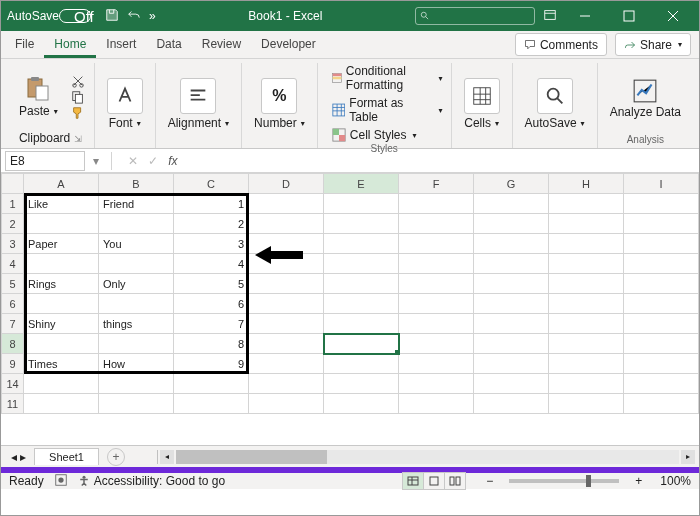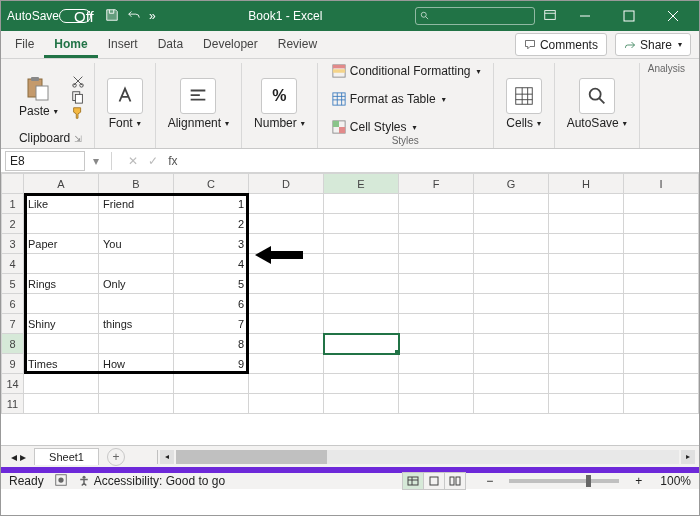--- a/index.html
+++ b/index.html
@@ -11,44 +11,44 @@
 .toggle::before{content:"";width:10px;height:10px;background:#fff;border-radius:50%}
 .tog-label{font-size:15px;margin-left:13px}
 .qat{display:flex;gap:8px;margin-left:6px;align-items:center}
 .tb-icon svg{width:14px;height:14px}
 .tb-center{flex:1;text-align:center;font-size:12px}
 .tb-right{display:flex;gap:4px;align-items:center}
 .winbtn{width:40px;height:30px;display:flex;align-items:center;justify-content:center}
 .winbtn svg{width:12px;height:12px}
 .tabs{height:28px;background:#f3f2f1;display:flex;padding:0 4px;border-bottom:1px solid #d4d4d4}
 .tab{padding:6px 10px;font-size:12px;color:#444;cursor:pointer}
-.tab.active{color:#217346;font-weight:700;border-bottom:3px solid #217346;padding-bottom:3px}
+.tab.active{color:#217346;font-weight:400;border-bottom:3px solid #217346;padding-bottom:3px}
 .tabs-spacer{flex:1}
 .comments,.share{border:1px solid #c8c8c8;background:#fff;padding:3px 8px;border-radius:3px;margin:2px 4px;font-size:12px;display:flex;align-items:center;gap:4px}
 .share{color:#217346}
 .ribbon{height:90px;background:#f3f2f1;display:flex;padding:4px 6px 0 6px;border-bottom:1px solid #c8c8c8;gap:0}
 .group{display:flex;flex-direction:column;align-items:center;padding:0 8px;border-right:1px solid #d8d8d8}
 .group:last-child{border-right:none}
 .group-body{flex:1;display:flex;align-items:center;gap:4px}
 .group-label{font-size:10px;color:#666;padding-bottom:3px}
 .bigbtn{display:flex;flex-direction:column;align-items:center;justify-content:center;gap:2px;padding:2px 4px}
 .bigbtn .ic{width:26px;height:26px;display:flex;align-items:center;justify-content:center}
 .bigbtn .lbl{font-size:11px;display:flex;align-items:center;gap:2px}
 .iconbox{width:36px;height:36px;border:1px solid #c8c8c8;border-radius:3px;display:flex;align-items:center;justify-content:center;background:#fff}
-.styles-col{display:flex;flex-direction:column;gap:12px;margin-left:6px}
+.styles-col{display:flex;flex-direction:column;gap:2px;margin-left:6px}
 .style-item{display:flex;align-items:center;gap:4px;font-size:11px;padding:1px 0}
 .style-item svg{width:14px;height:14px}
 .dd{font-size:8px;margin-left:2px}
 .smallcol{display:flex;flex-direction:column;gap:2px;margin-left:4px}
 .smallic{width:16px;height:14px;display:flex;align-items:center;justify-content:center}
 .namebar{height:24px;background:#fff;display:flex;align-items:center;border-bottom:1px solid #d4d4d4;gap:4px;padding:0 4px}
 .namebox{width:80px;height:20px;border:1px solid #c8c8c8;display:flex;align-items:center;padding:0 4px;font-size:11px}
 .namebox-dd{width:14px;display:flex;align-items:center;justify-content:center;color:#888}
 .fxbox{flex:1;display:flex;align-items:center;gap:10px;font-size:12px;color:#888;padding-left:8px}
-.fx-label{color:#555}
+.fx-label{font-style:italic;color:#555}
 .sheet-area{position:relative;height:272px;overflow:hidden;background:#fff}
 .grid{border-collapse:collapse;table-layout:fixed}
 .grid th,.grid td{border:1px solid #d4d4d4;height:20px;font-size:11px;font-weight:normal;background:#fff}
 .grid th{background:#f3f2f1;text-align:center;color:#444}
 .grid .corner{width:22px}
 .grid .rowh{width:22px}
 .grid td{padding:0 4px;text-align:left}
 .grid .cw{width:75px}
 .grid td.num{text-align:right}
 .selected-cell{outline:2px solid #217346;outline-offset:-1px;position:relative}
@@ -125,22 +125,22 @@
         </svg>
       </div>
   </div>
 </div>
 
 <div class="tabs">
   <div class="tab">File</div>
   <div class="tab active">Home</div>
   <div class="tab">Insert</div>
   <div class="tab">Data</div>
+  <div class="tab">Review</div>
   <div class="tab">Developer</div>
-  <div class="tab">Review</div>
   <div class="tabs-spacer"></div>
   <div class="comments">
       <svg width="12" height="12" viewBox="0 0 16 16">
         <path fill="none" stroke="#444" d="M2 2h12v8H8l-3 3v-3H2z"></path>
       </svg>
       <span>Comments</span>
     </div>
   <div class="share">
       <svg width="12" height="12" viewBox="0 0 16 16">
         <path fill="none" stroke="#217346" d="M10 4l4 4-4 4M14 8H5a3 3 0 00-3 3v1"></path>
@@ -303,20 +303,33 @@
       <div class="lbl">
             <span>AutoSave</span>
             <span class="dd">▾</span>
           </div>
     </div>
       </div>
       <div class="group-label"></div>
   </div>
 
   <div class="group">
+    <div class="group-body">
+        <div class="bigbtn">
+      <div class="ic">
+            <svg width="26" height="26" viewBox="0 0 24 24">
+              <rect x="2" y="2" width="20" height="20" fill="none" stroke="#444"></rect>
+              <path stroke="#3a7abd" stroke-width="2" d="M5 16l4-5 4 3 5-8"></path>
+            </svg>
+          </div>
+      <div class="lbl" style="text-align:center;line-height:1.1">
+            <span>Analyze Data</span>
+          </div>
+    </div>
+      </div>
     <div class="group-label">Analysis</div>
   </div>
 </div>
 
 <div class="namebar">
   <div class="namebox">
       <span>E8</span>
     </div>
   <div class="namebox-dd">▾</div>
   <div style="width:1px;height:18px;background:#d4d4d4;margin:0 4px"></div>

